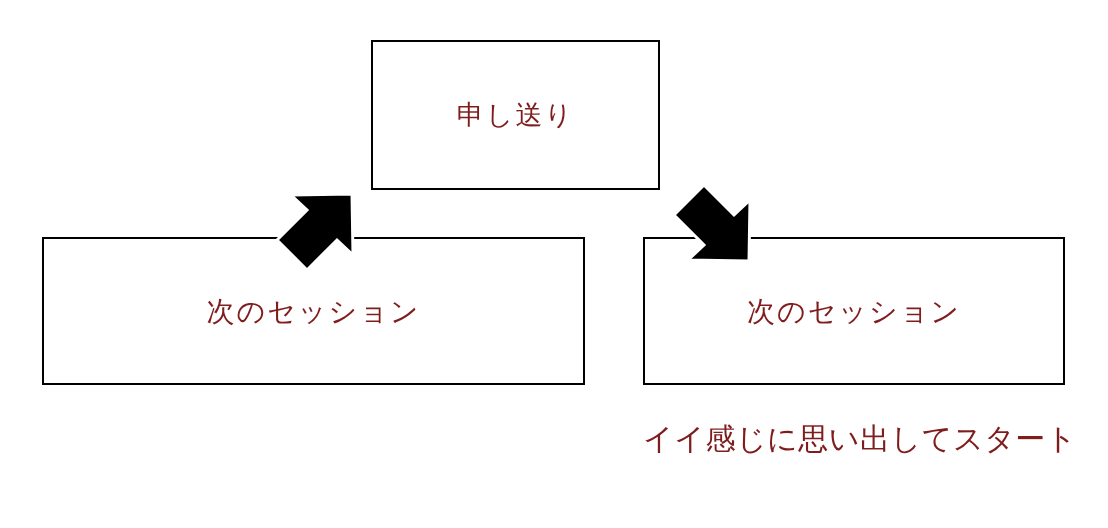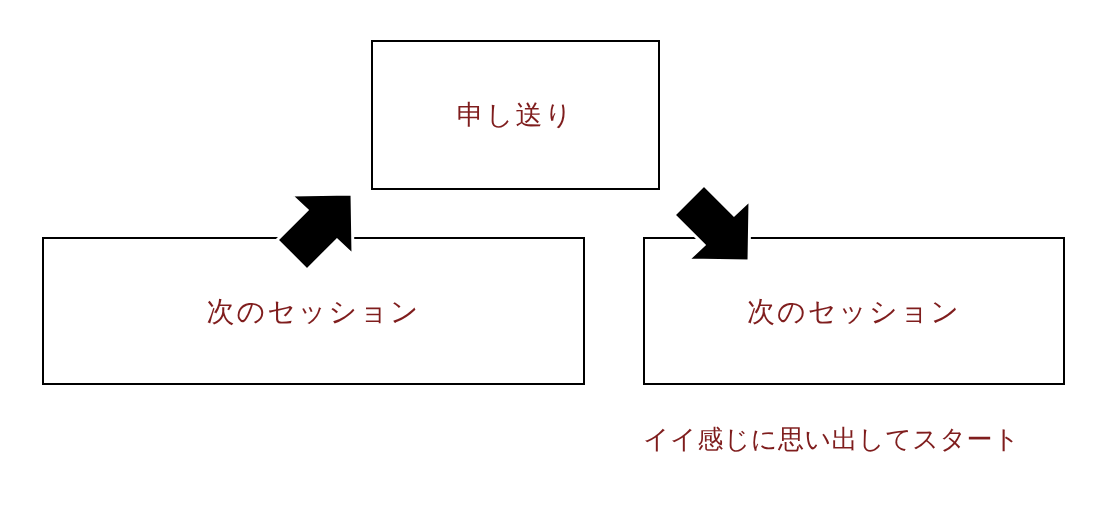--- a/index.html
+++ b/index.html
@@ -58,21 +58,21 @@
     left: 0;
     top: 0;
     width: 1108px;
     height: 528px;
     pointer-events: none;
   }
   .caption {
     position: absolute;
     left: 643px;
     top: 422px;
-    font-size: 26px;
+    font-size: 30px;
     letter-spacing: 0.5px;
     line-height: 34px;
     white-space: nowrap;
   }
 </style>
 </head>
 <body>
 
 <div class="canvas">
 

